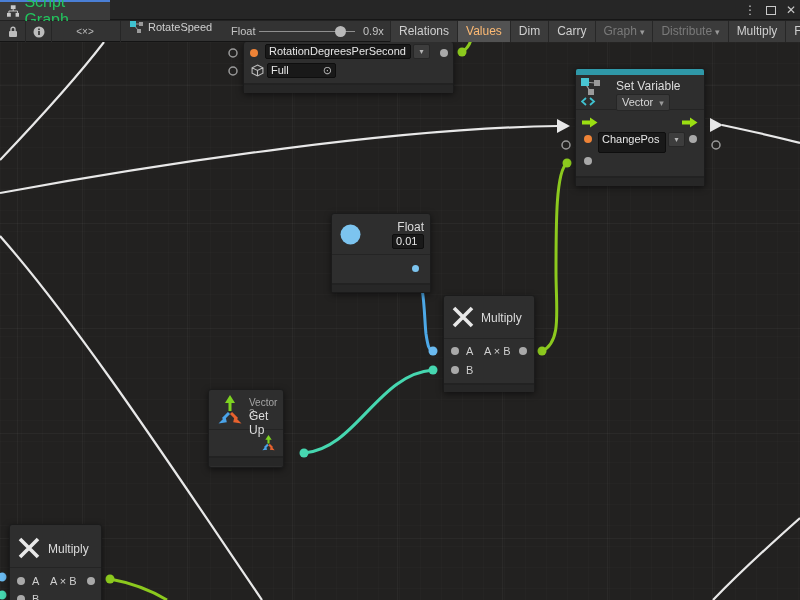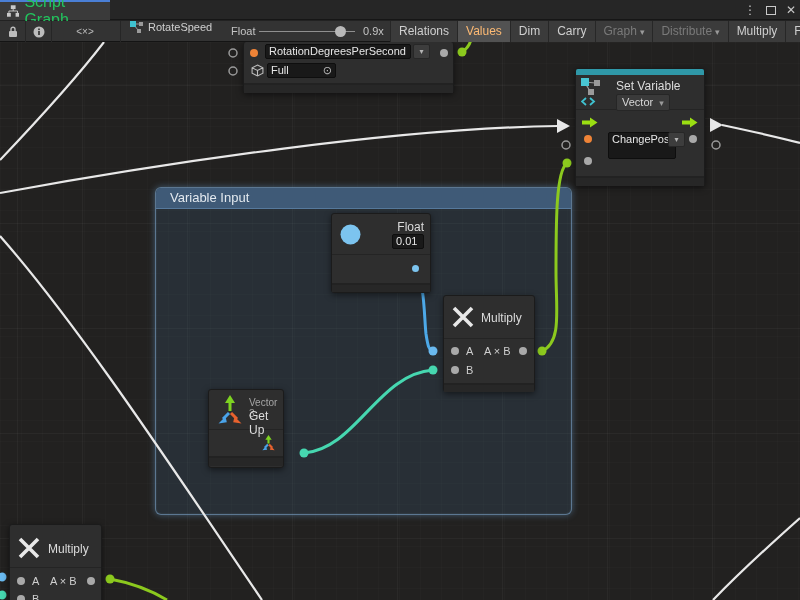--- a/index.html
+++ b/index.html
@@ -129,25 +129,20 @@
       <div class="tb-btn">Carry</div>
       <div class="tb-btn disabled"><span>Graph</span><span class="dd-glyph">▾</span></div>
       <div class="tb-btn disabled"><span>Distribute</span><span class="dd-glyph">▾</span></div>
       <div class="tb-btn">Multiply</div>
       <div class="tb-btn">Full Screen</div>
     </div>
   </div>
 
   <div class="canvas">
 
-    <div class="group">
-      <div class="group-header">
-        <span>Variable Input</span>
-      </div>
-    </div>
 
     <svg class="wires" viewBox="0 0 800 558">
 
       <path d="M104,0 C 78,34 38,78 0,118" stroke="#e8e8e8" stroke-width="2.2" fill="none"></path>
       <path d="M0,151 C 170,120 400,86 558,84" stroke="#e8e8e8" stroke-width="2.2" fill="none"></path>
       <polygon points="557,77 570,84 557,91" fill="#e8e8e8"></polygon>
       <polygon points="710,76 723,83 710,90" fill="#e8e8e8"></polygon>
       <path d="M722,83 C 750,89 778,95 800,101" stroke="#e8e8e8" stroke-width="2.2" fill="none"></path>
       <path d="M0,194 C 80,285 175,430 262,558" stroke="#e8e8e8" stroke-width="2.2" fill="none"></path>
       <path d="M713,558 C 743,527 773,500 800,476" stroke="#e8e8e8" stroke-width="2.2" fill="none"></path>
@@ -210,21 +205,21 @@
       </div>
       <div class="divider"></div>
       <div style="position:relative;height:66px;">
         <svg style="position:absolute;left:6px;top:7px;" width="16" height="11" viewBox="0 0 16 11">
           <path d="M0,3.4 h8 V0.5 L15.5,5.5 8,10.5 V7.6 H0 z" fill="#9ade12"></path>
         </svg>
         <svg style="position:absolute;right:6px;top:7px;" width="16" height="11" viewBox="0 0 16 11">
           <path d="M0,3.4 h8 V0.5 L15.5,5.5 8,10.5 V7.6 H0 z" fill="#9ade12"></path>
         </svg>
         <div class="dot orange" style="left:8px;top:25px;"></div>
-        <div class="field" style="left:32px;top:22px;width:68px;height:27px;">ChangePos</div>
+        <div class="field" style="left:22px;top:22px;width:68px;height:21px;">ChangePos</div>
         <div class="ddbox" style="left:92px;top:22px;width:17px;height:15px;line-height:14px;">▾</div>
         <div class="dot" style="right:7px;top:25px;"></div>
         <div class="dot" style="left:8px;top:47px;"></div>
       </div>
       <div class="node-footer" style="height:10px;"></div>
     </div>
 
     <div class="node" style="left:331px;top:171px;width:100px;height:80px;">
       <div style="position:relative;height:40px;">
         <svg style="position:absolute;left:8px;top:10px;" width="21" height="21" viewBox="0 0 21 21">

